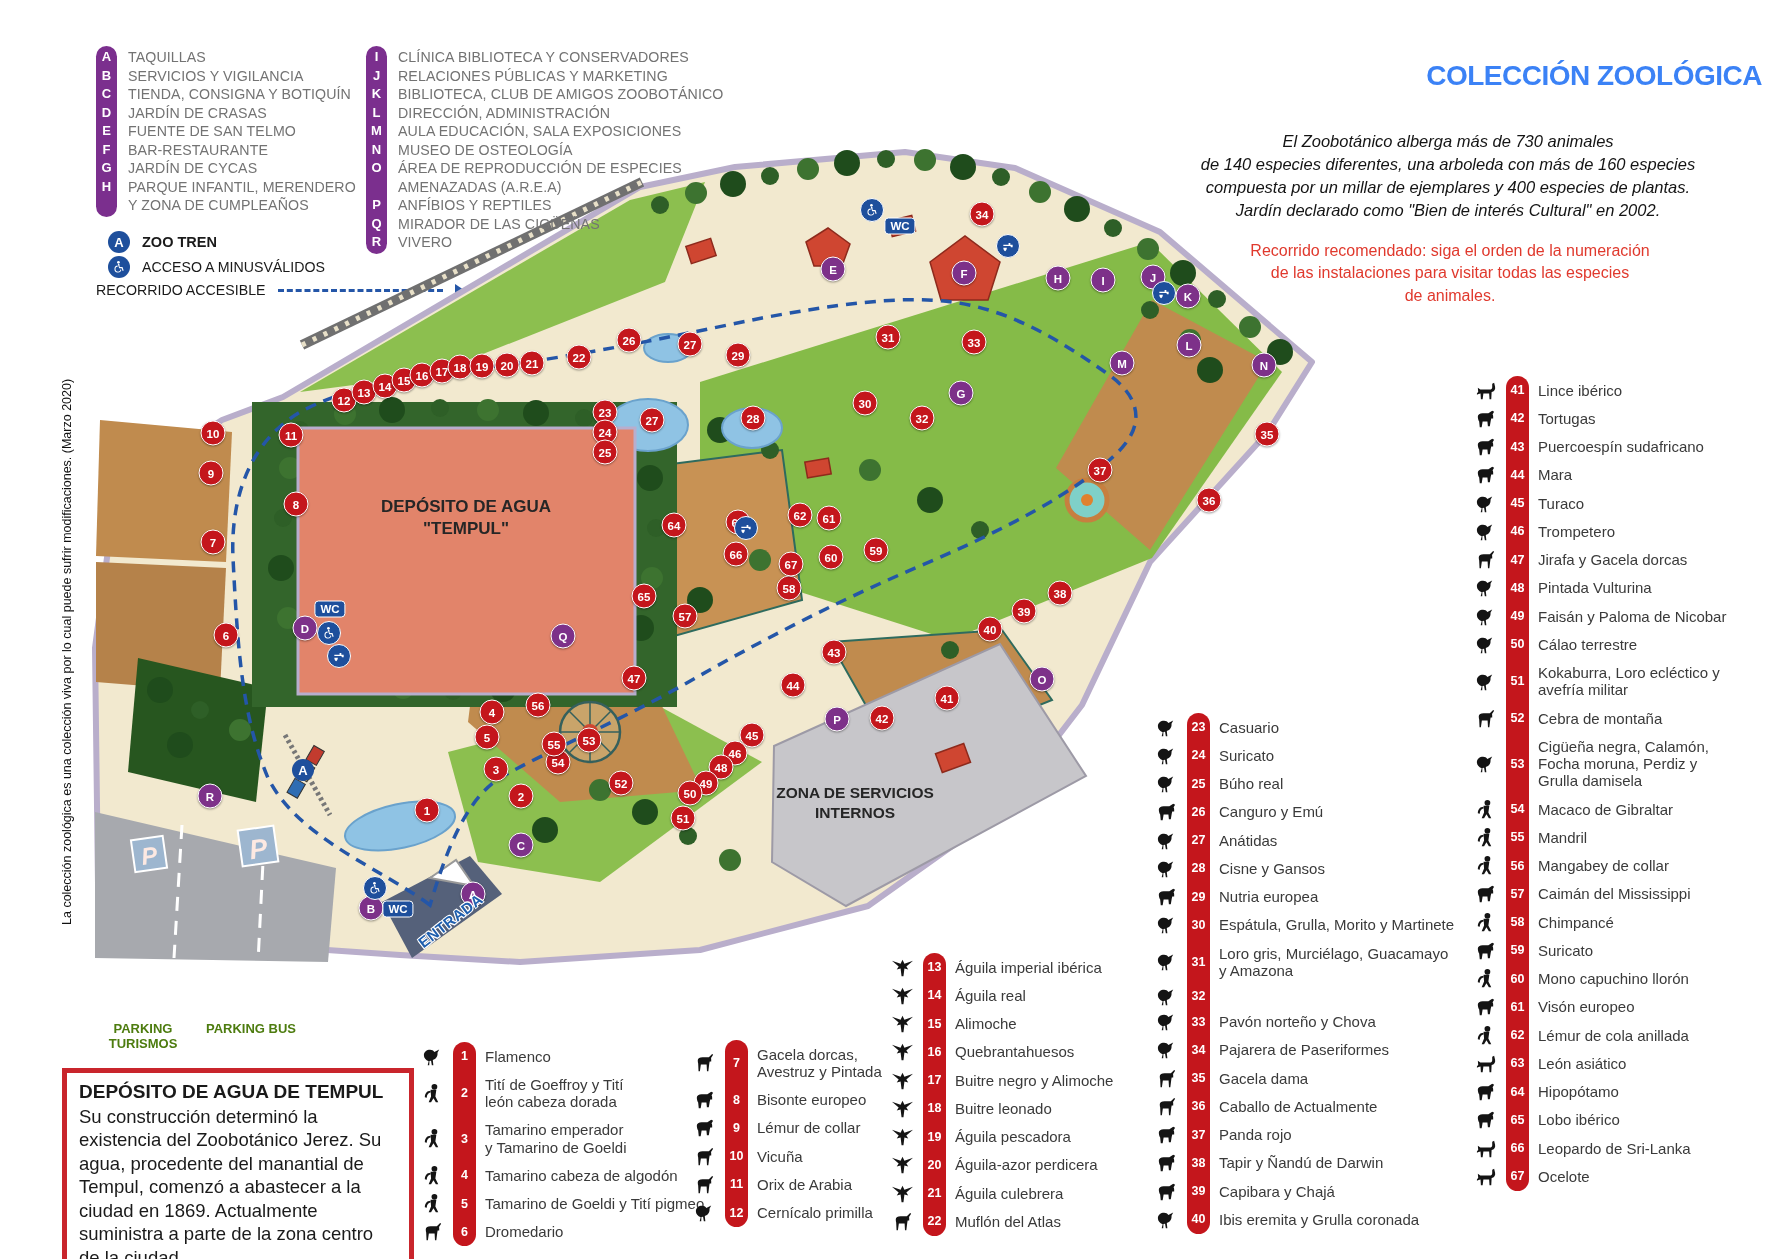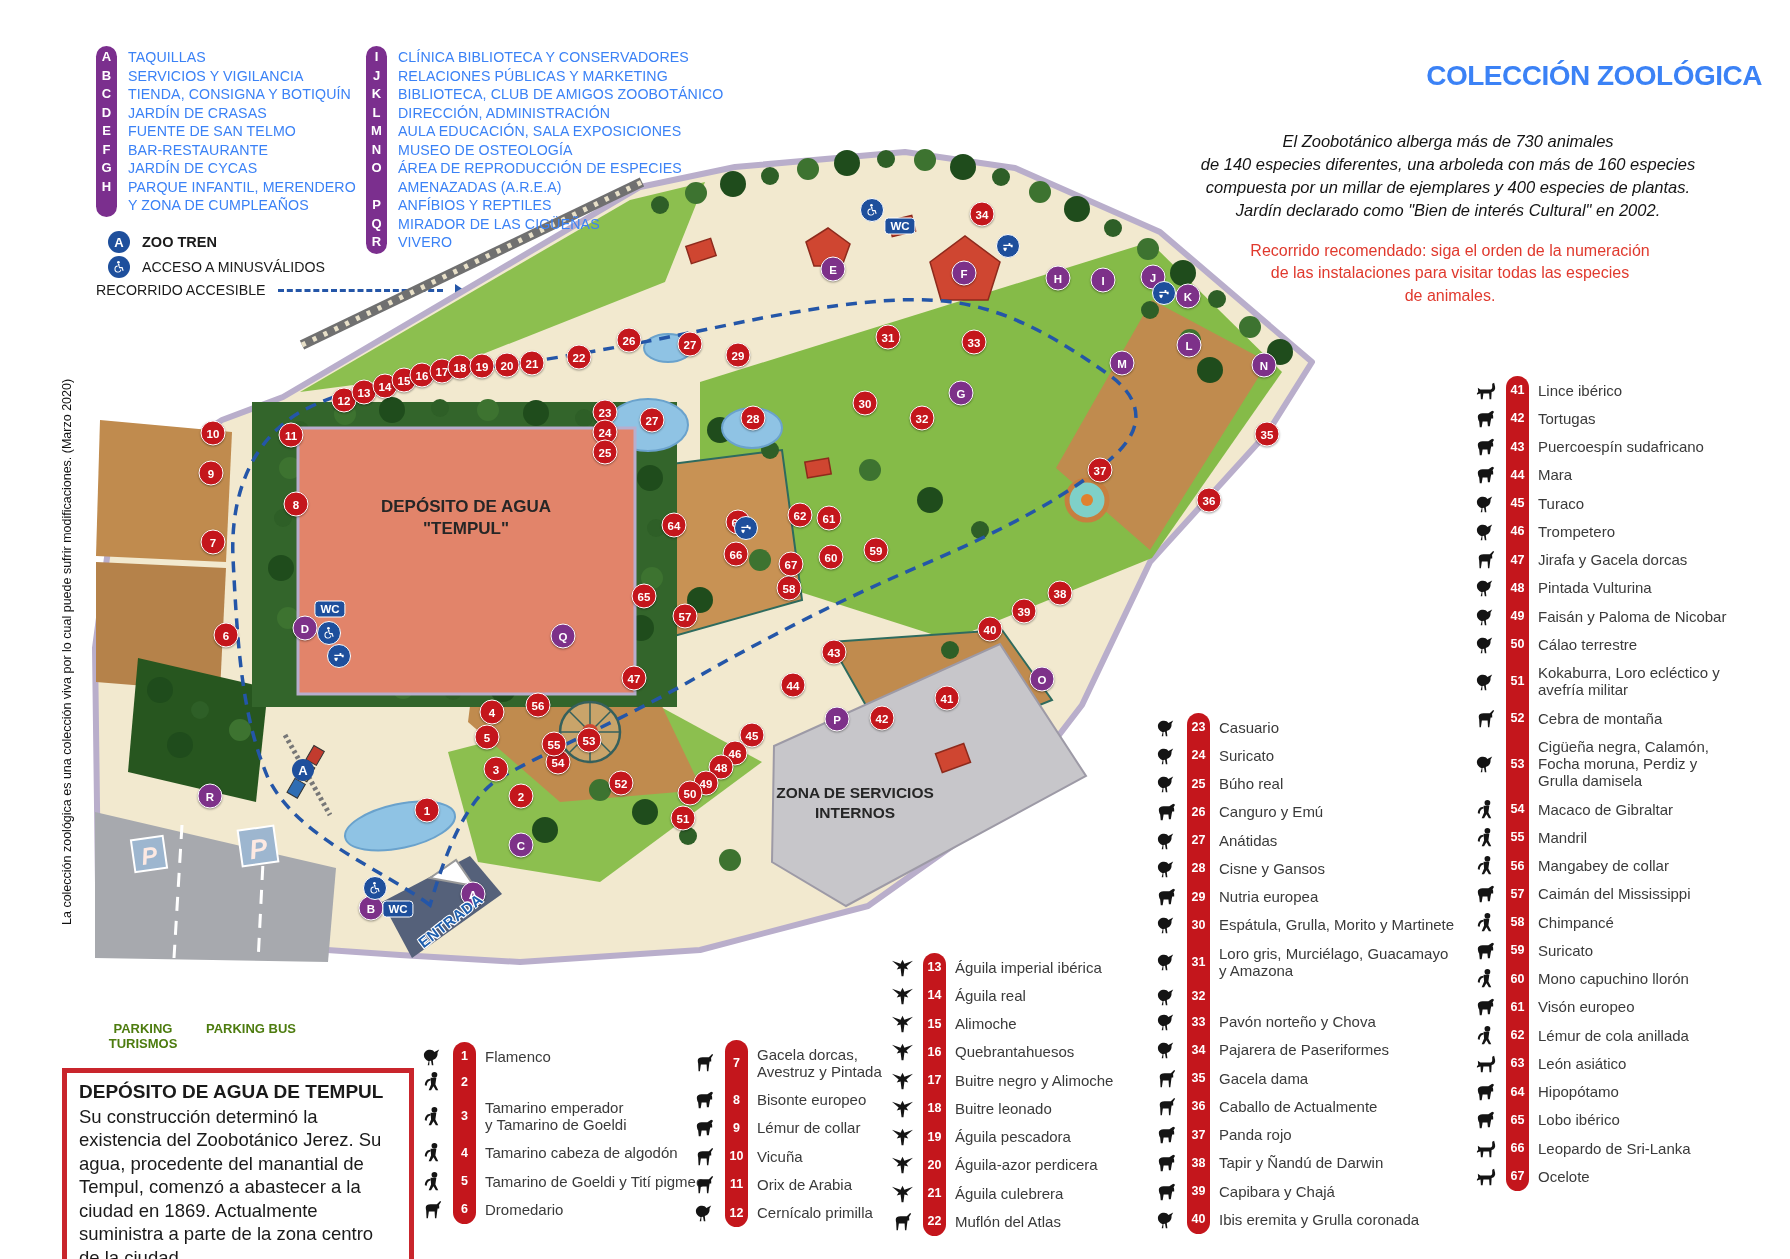--- a/index.html
+++ b/index.html
@@ -4,21 +4,21 @@
 <style>
   html,body{margin:0;padding:0}
   body{width:1790px;height:1259px;position:relative;background:#ffffff;
        font-family:"Liberation Sans",sans-serif;overflow:hidden;color:#222}
 
   
   .legend-col{position:absolute;display:block}
   .legend-bar{position:absolute;left:0;top:-2px;bottom:-2px;width:21px;background:#7b2f8e;border-radius:11px;z-index:0}
   .legend-row{position:relative;display:grid;grid-template-columns:21px auto;column-gap:11px;align-items:start;min-height:18.5px;z-index:1}
   .legend-letter{color:#fff;font-weight:bold;font-size:13px;text-align:center;line-height:18.5px}
-  .legend-label{font-size:14.2px;color:#3b82f6;line-height:18.5px;white-space:pre-line;letter-spacing:.1px}
+  .legend-label{font-size:14.2px;color:#737373;line-height:18.5px;white-space:pre-line;letter-spacing:.1px}
   .blue-badge{width:22px;height:22px;border-radius:50%;background:#1e4f9c;color:#fff;font-weight:bold;
               font-size:13px;display:inline-flex;align-items:center;justify-content:center;flex:0 0 auto}
   .blue-badge svg{width:14px;height:14px;fill:#fff}
   .legend-extra-row{position:absolute;display:flex;align-items:center;gap:12px}
   .legend-extra-label{font-size:14.5px;font-weight:bold;color:#1a1a1a}
   .legend-extra-label.normal{font-weight:normal;font-size:14.2px}
   .dash-line{width:165px;border-top:3px dashed #2456a8;height:0}
   .dash-arrow{width:0;height:0;border-top:6px solid transparent;border-bottom:6px solid transparent;border-left:9px solid #2456a8}
 
   
@@ -521,20 +521,22 @@
       <span class="sp-num">1</span>
       <span class="sp-label">Flamenco</span>
     </div>
     <div class="sp-row">
       <span class="sp-icon">
         <svg viewBox="0 0 24 24">
           <use href="#sil-monkey"></use>
         </svg>
       </span>
       <span class="sp-num">2</span>
+      <span class="sp-label">Tití de Goeffroy y Tití
+león cabeza dorada</span>
     </div>
     <div class="sp-row">
       <span class="sp-icon">
         <svg viewBox="0 0 24 24">
           <use href="#sil-monkey"></use>
         </svg>
       </span>
       <span class="sp-num">3</span>
       <span class="sp-label">Tamarino emperador
 y Tamarino de Goeldi</span>

